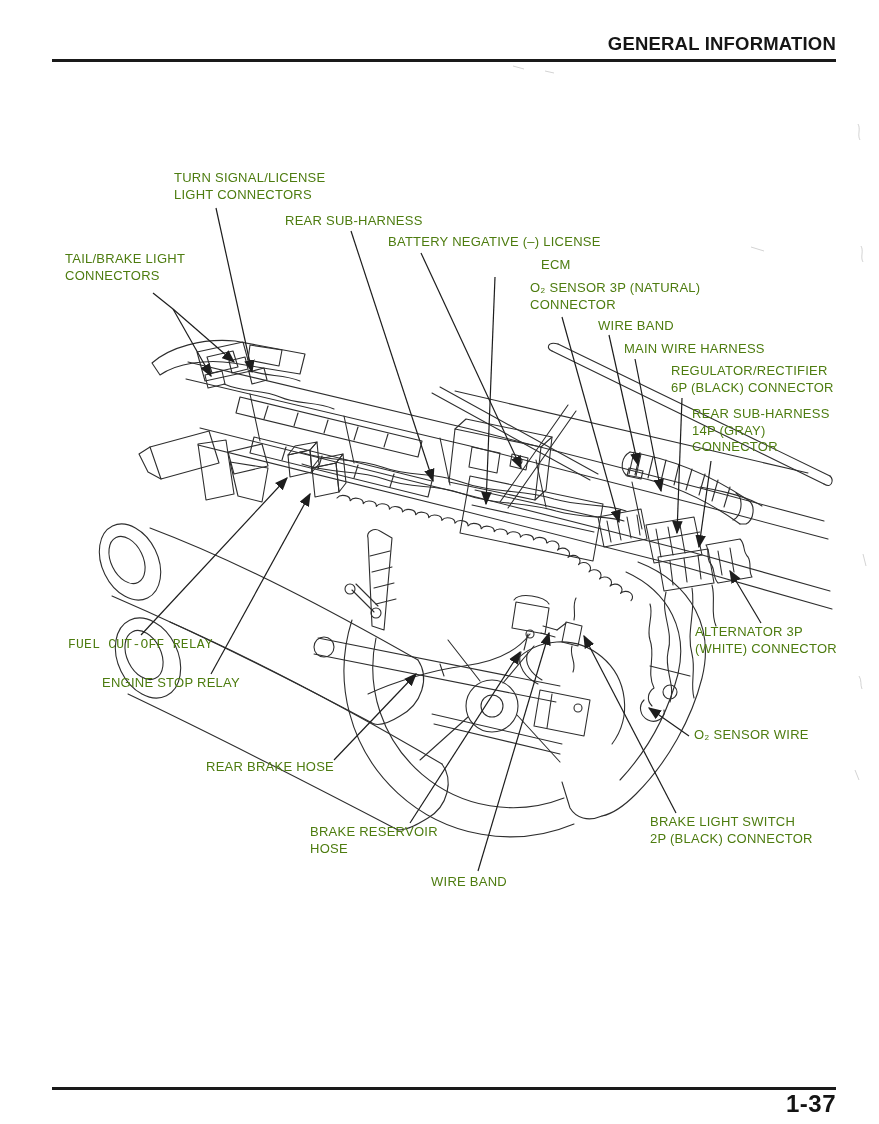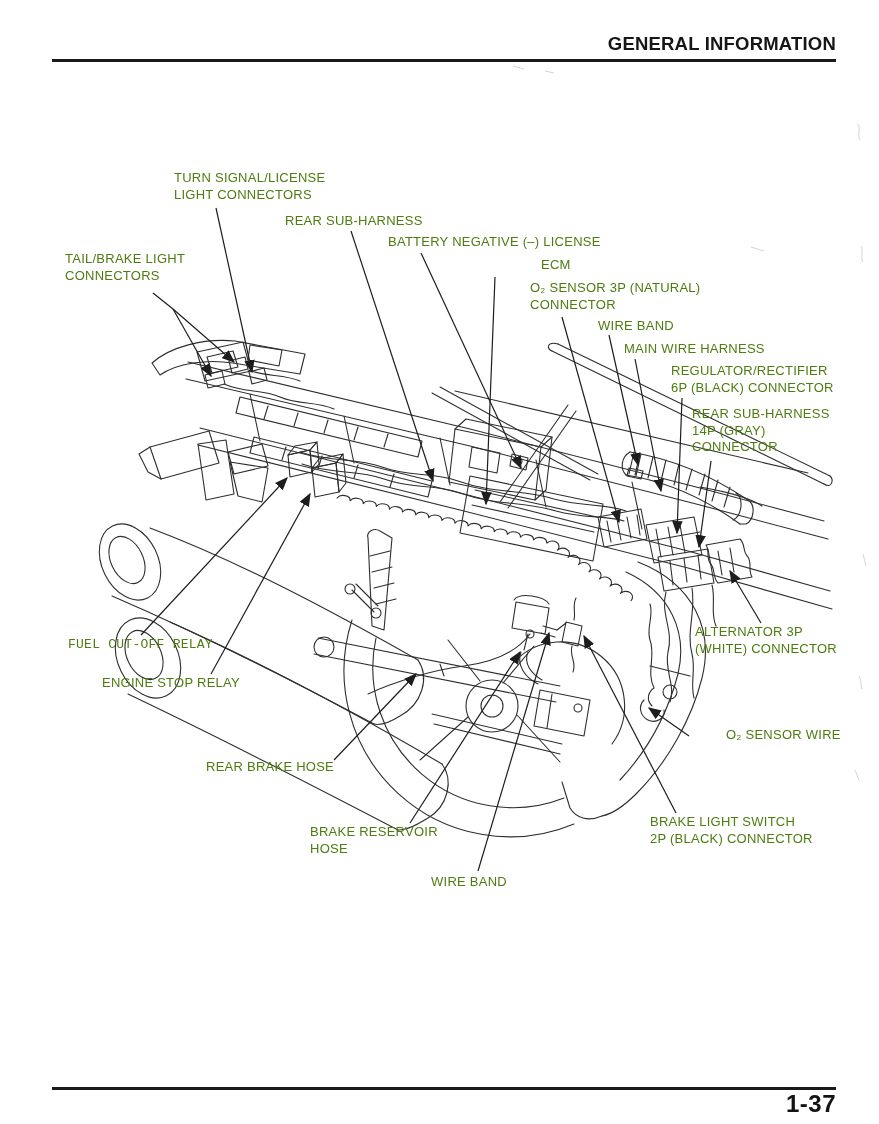--- a/index.html
+++ b/index.html
@@ -297,21 +297,21 @@
 CONNECTOR</div>
   <div class="lbl" style="left:598px;top:318px;">WIRE BAND</div>
   <div class="lbl" style="left:624px;top:341px;">MAIN WIRE HARNESS</div>
   <div class="lbl" style="left:650px;top:363px;margin-left:21px;">REGULATOR/RECTIFIER
 6P (BLACK) CONNECTOR</div>
   <div class="lbl" style="left:692px;top:406px;">REAR SUB-HARNESS
 14P (GRAY)
 CONNECTOR</div>
   <div class="lbl" style="left:695px;top:624px;">ALTERNATOR 3P
 (WHITE) CONNECTOR</div>
-  <div class="lbl" style="left:694px;top:727px;margin-left:32px;">O₂ SENSOR WIRE</div>
+  <div class="lbl" style="left:694px;top:727px;">O₂ SENSOR WIRE</div>
   <div class="lbl" style="left:650px;top:814px;">BRAKE LIGHT SWITCH
 2P (BLACK) CONNECTOR</div>
   <div class="lbl" style="left:431px;top:874px;">WIRE BAND</div>
   <div class="lbl" style="left:310px;top:824px;">BRAKE RESERVOIR
 HOSE</div>
   <div class="lbl" style="left:206px;top:759px;">REAR BRAKE HOSE</div>
   <div class="lbl" style="left:102px;top:675px;">ENGINE STOP RELAY</div>
   <div class="lbl" style="left:68px;top:637px;font-family:Liberation Mono, monospace;">FUEL CUT-OFF RELAY</div>
 
   <div class="ftr-rule"></div>

